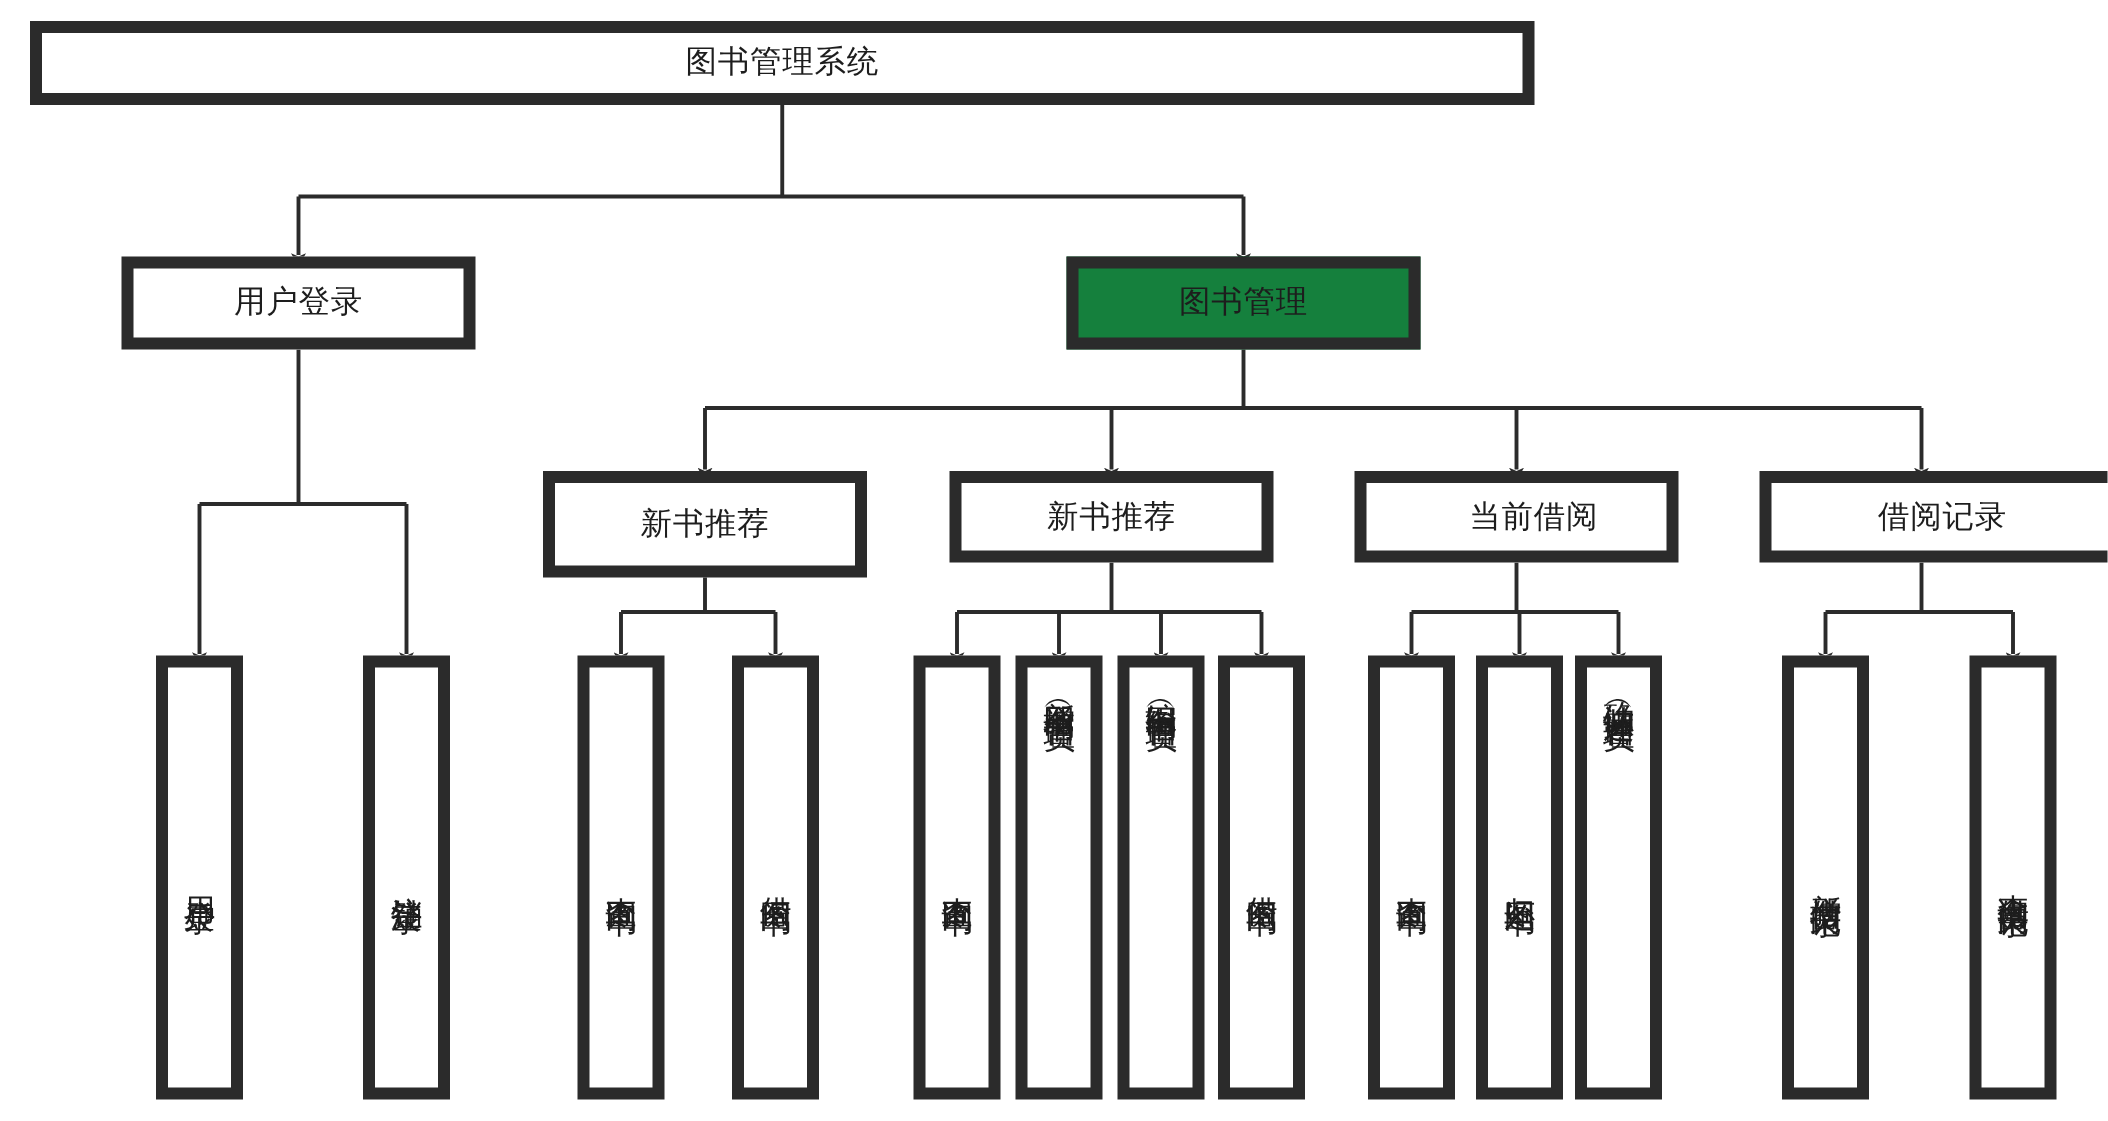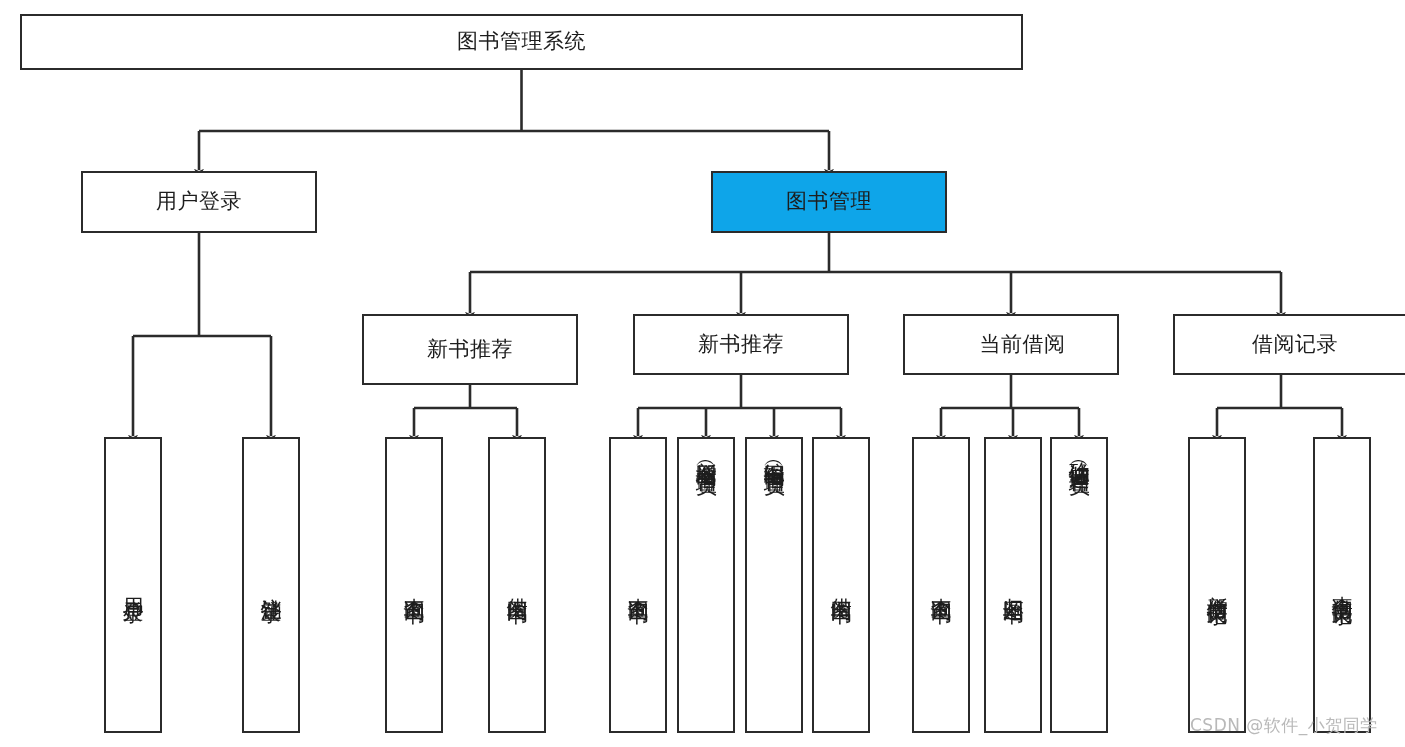--- a/index.html
+++ b/index.html
@@ -23,21 +23,21 @@
     position: absolute;
     left: 0;
     top: 0;
     width: 1405px;
     height: 747px;
   }
   .node-box {
     position: absolute;
     box-sizing: border-box;
     background: #ffffff;
-    border: 2px solid #1d4ed8;
+    border: 8px solid #1d4ed8;
     display: flex;
     align-items: center;
     justify-content: center;
     overflow: hidden;
   }
   .node-box.horizontal .node-label {
     font-size: 21px;
     line-height: 1.2;
     color: #1d1d1d;
     white-space: nowrap;
@@ -118,21 +118,21 @@
       </g>
   </svg>
 
   <div id="nodes-layer">
       <div class="node-box horizontal" style="left: 20px; top: 14px; width: 1003px; height: 56px; border-color: rgb(43, 43, 43); background: rgb(255, 255, 255);">
         <span class="node-label" style="color: rgb(29, 29, 29);">图书管理系统</span>
       </div>
       <div class="node-box horizontal" style="left: 81px; top: 171px; width: 236px; height: 62px; border-color: rgb(43, 43, 43); background: rgb(255, 255, 255);">
         <span class="node-label" style="color: rgb(29, 29, 29);">用户登录</span>
       </div>
-      <div class="node-box horizontal" style="left: 711px; top: 171px; width: 236px; height: 62px; border-color: rgb(43, 43, 43); background: #0ea5e9;">
+      <div class="node-box horizontal" style="left: 711px; top: 171px; width: 236px; height: 62px; border-color: rgb(43, 43, 43); background: #15803d;">
         <span class="node-label" style="color: rgb(29, 29, 29);">图书管理</span>
       </div>
       <div class="node-box horizontal" style="left: 362px; top: 314px; width: 216px; height: 71px; border-color: rgb(43, 43, 43); background: rgb(255, 255, 255);">
         <span class="node-label" style="color: rgb(29, 29, 29);">新书推荐</span>
       </div>
       <div class="node-box horizontal" style="left: 633px; top: 314px; width: 216px; height: 61px; border-color: rgb(43, 43, 43); background: rgb(255, 255, 255);">
         <span class="node-label" style="color: rgb(29, 29, 29);">新书推荐</span>
       </div>
       <div class="node-box horizontal" style="left: 903px; top: 314px; width: 216px; height: 61px; border-color: rgb(43, 43, 43); background: rgb(255, 255, 255); padding-left: 23px;">
         <span class="node-label" style="color: rgb(29, 29, 29);">当前借阅</span>
@@ -174,14 +174,13 @@
         <span class="node-label" style="color: rgb(29, 29, 29);">确认归还（管理员）</span>
       </div>
       <div class="node-box vertical centered" style="left: 1188px; top: 437px; width: 58px; height: 296px; border-color: rgb(43, 43, 43); background: rgb(255, 255, 255);">
         <span class="node-label" style="color: rgb(29, 29, 29);">新增借阅记录</span>
       </div>
       <div class="node-box vertical centered" style="left: 1313px; top: 437px; width: 58px; height: 296px; border-color: rgb(43, 43, 43); background: rgb(255, 255, 255);">
         <span class="node-label" style="color: rgb(29, 29, 29);">查询借阅记录</span>
       </div>
     </div>
 
-  <div id="watermark">CSDN @软件_小贺同学</div>
 </div>
 
 </body></html>

